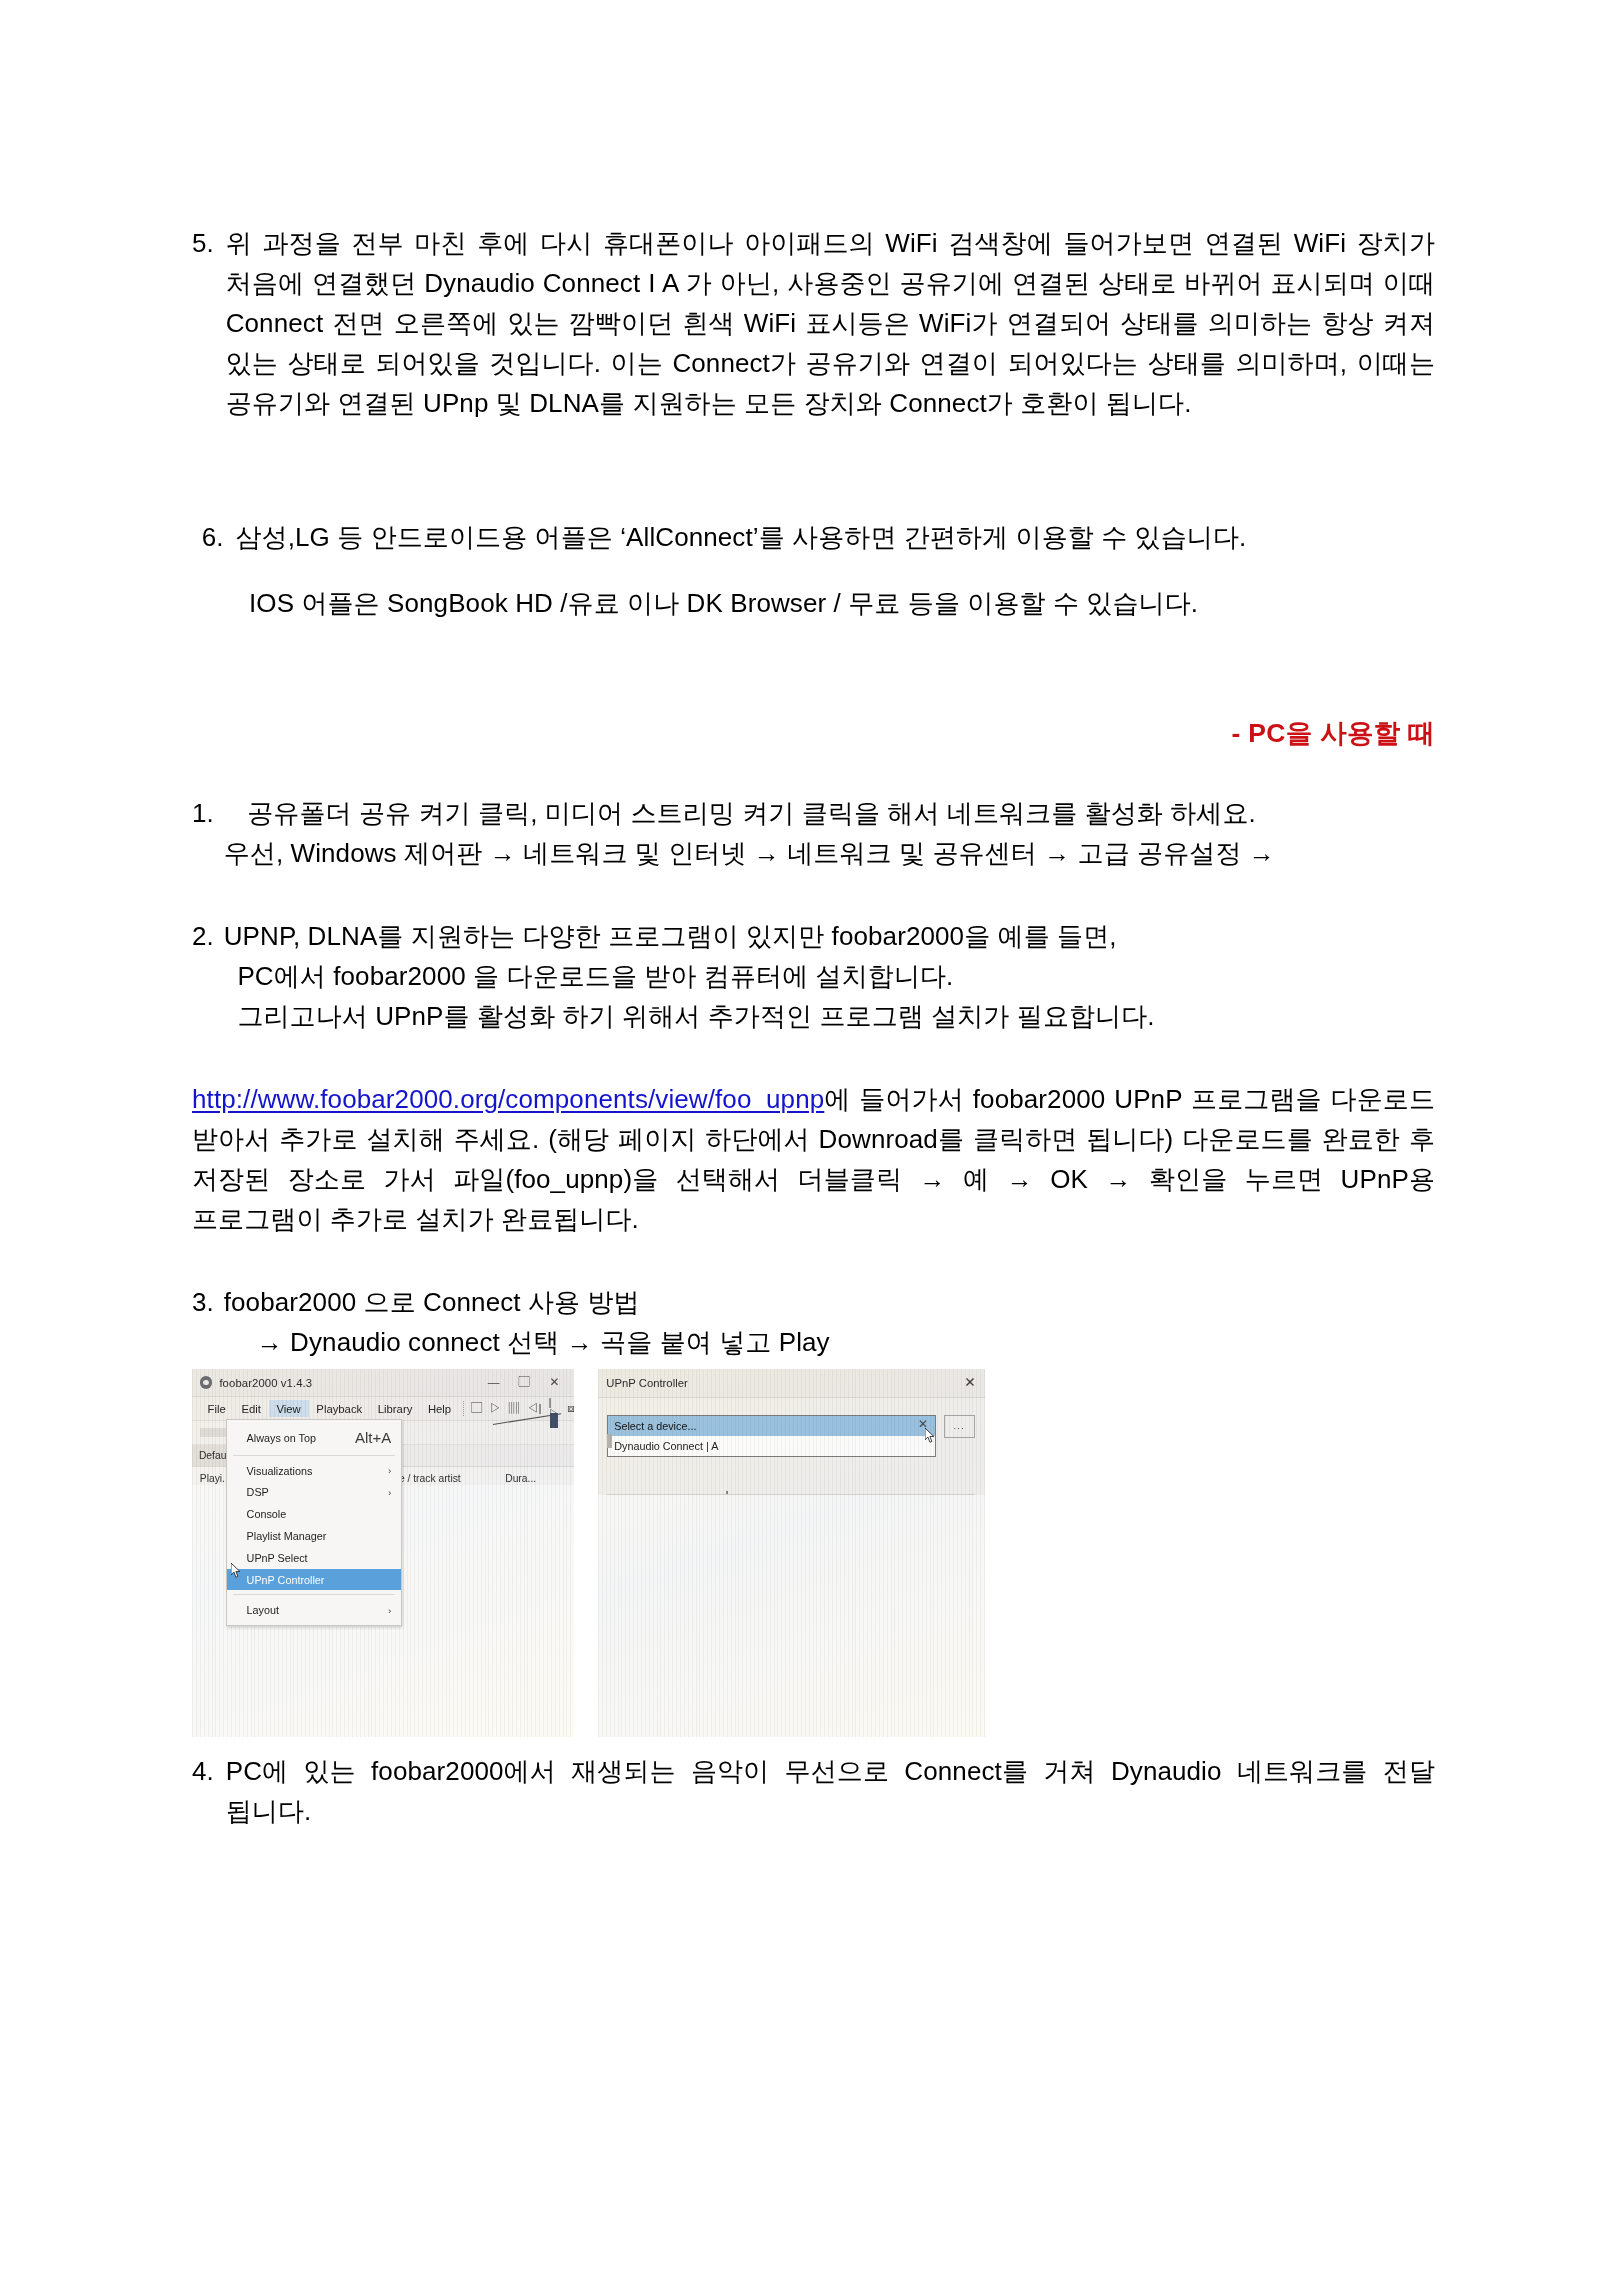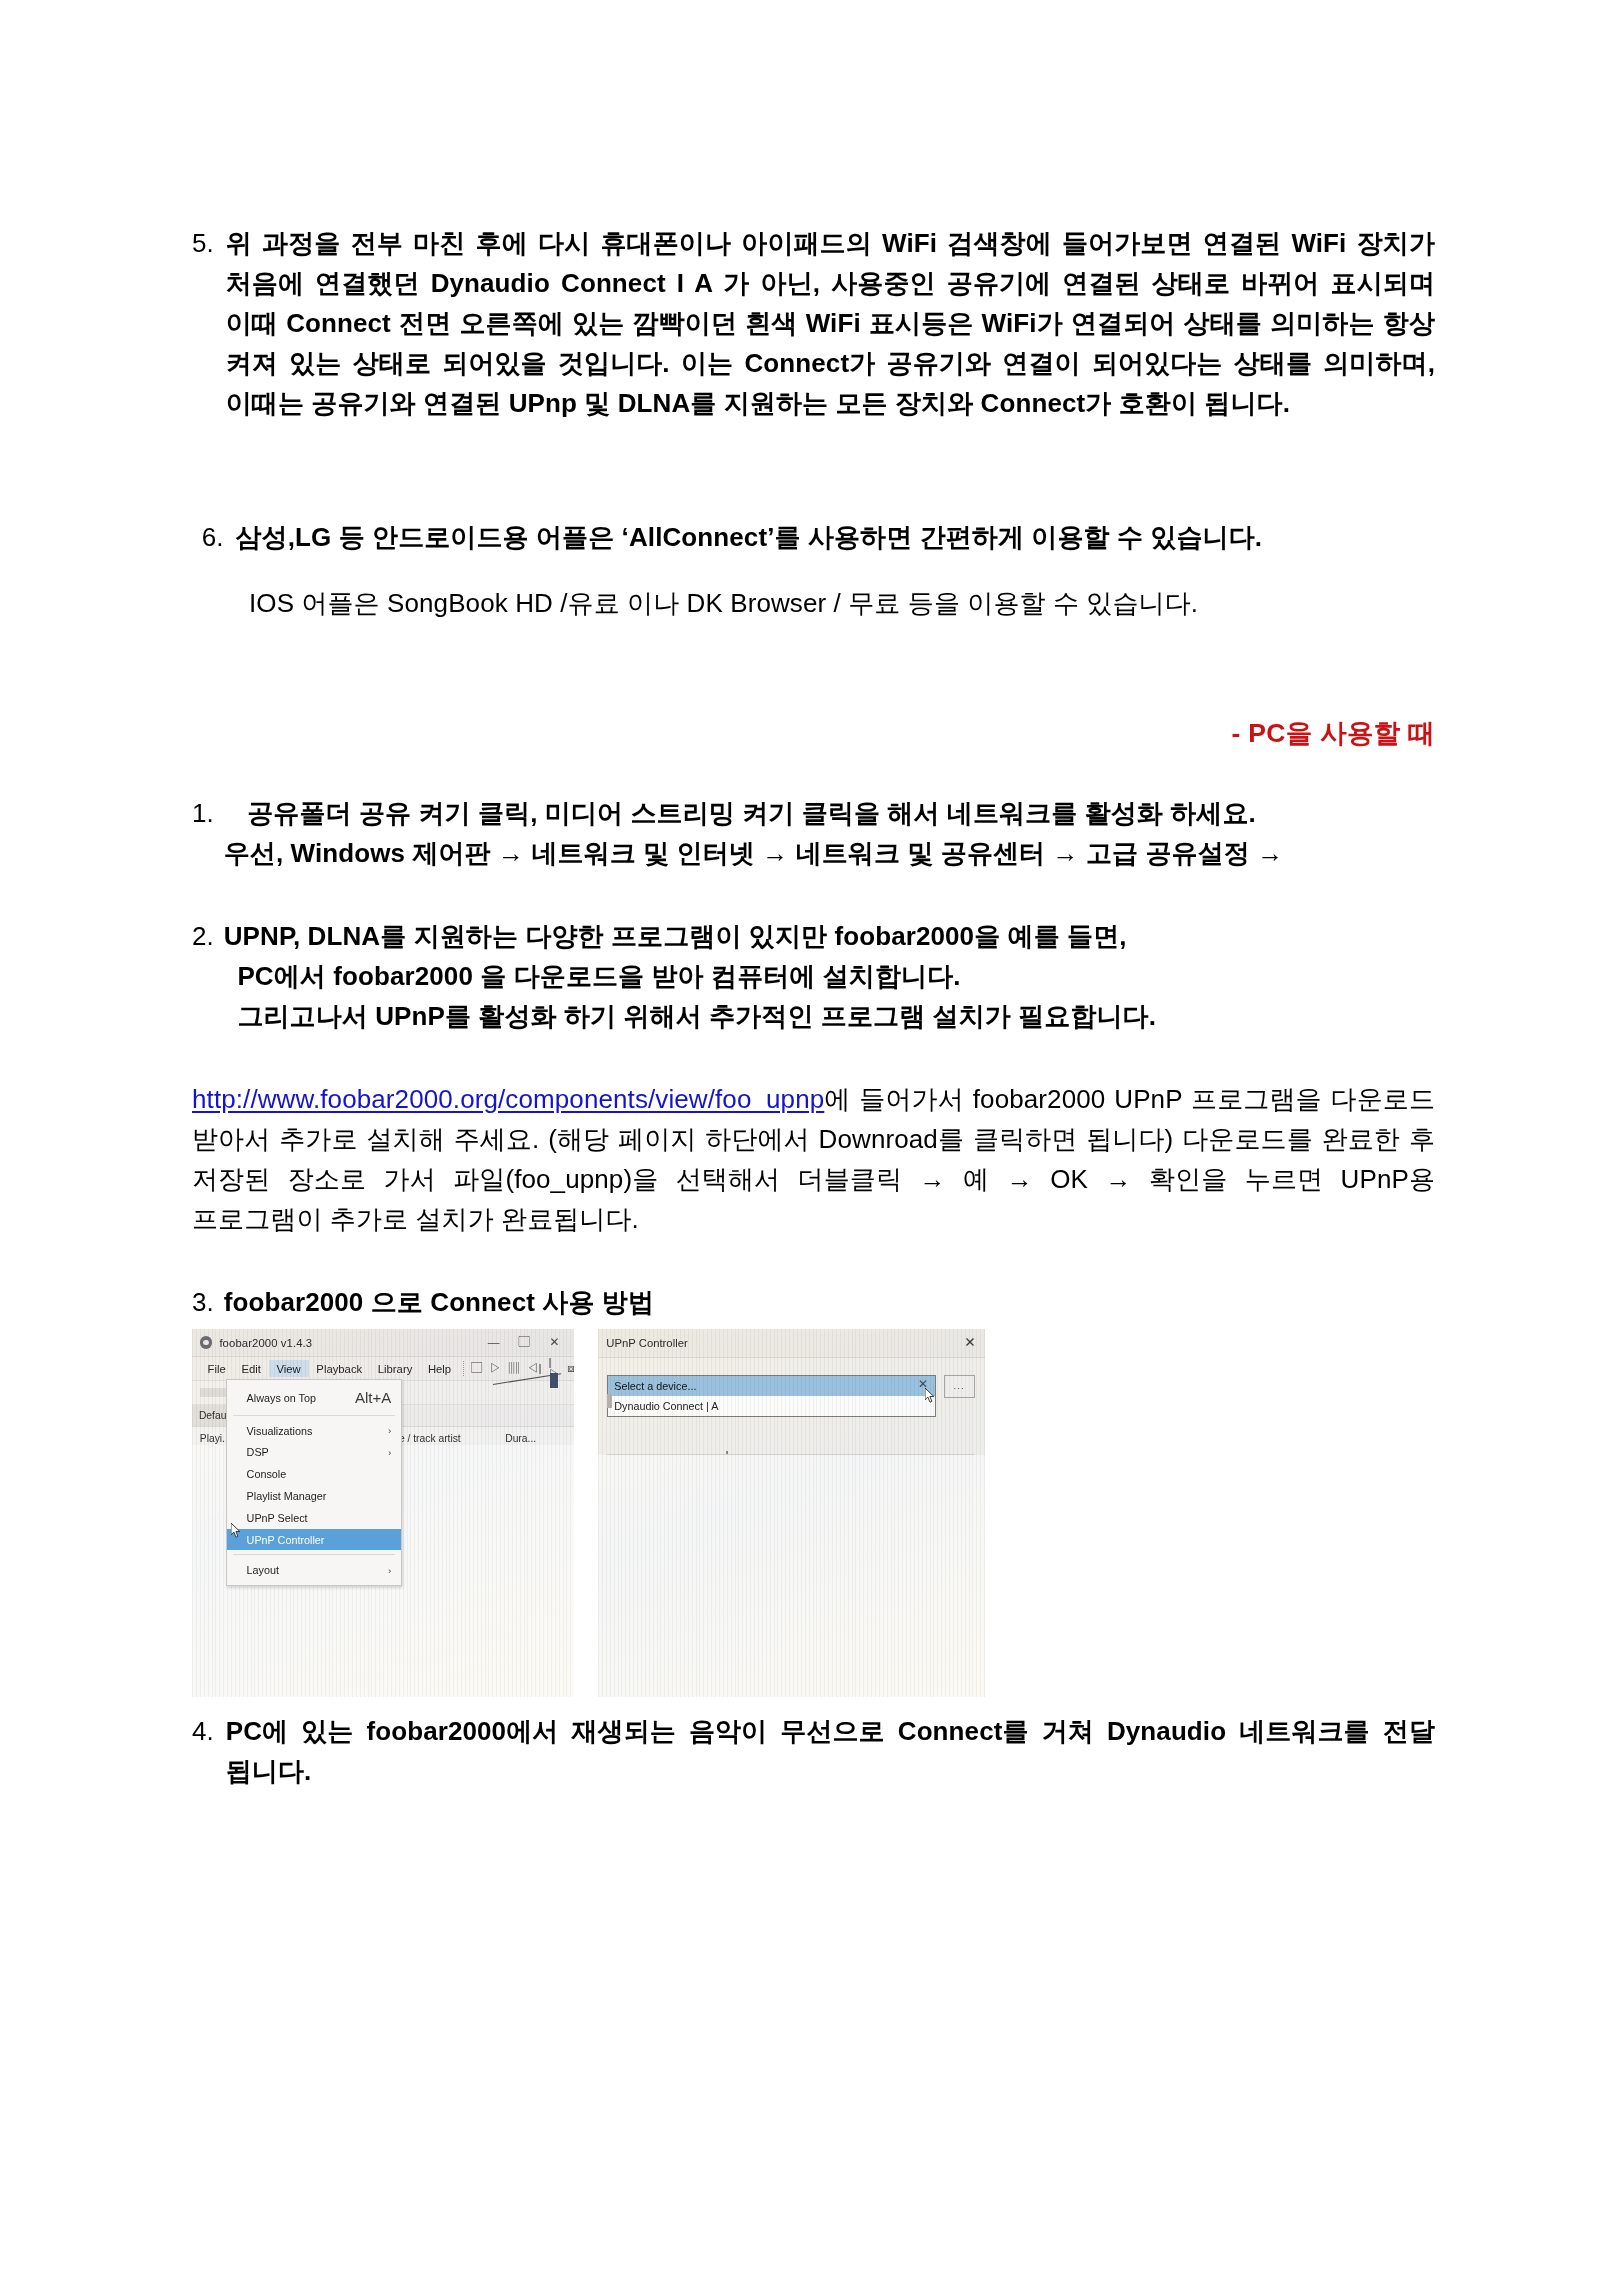--- a/index.html
+++ b/index.html
@@ -42,21 +42,20 @@
   .list-item {
     display: flex;
     align-items: flex-start;
   }
   .marker {
     flex: 0 0 auto;
     white-space: pre;
   }
   .body-text {
     flex: 1 1 auto;
-    font-weight: bold;
   }
 
   .gap-xs { height: 13.7px; }
   .gap-s  { height: 25.5px; }
   .gap-m  { height: 43px; }
   .gap-xl { height: 94px; }
 
   
   .section-heading {
     color: #cc1014;
@@ -469,20 +468,21 @@
     <div class="gap-m"></div>
 
     <div class="para"><a class="link" href="#">http://www.foobar2000.org/components/view/foo_upnp</a><span>에 들어가서 foobar2000 UPnP 프로그램을 다운로드 받아서 추가로 설치해 주세요. (해당 페이지 하단에서 Downroad를 클릭하면 됩니다) 다운로드를 완료한 후 저장된 장소로 가서 파일(foo_upnp)을 선택해서 더블클릭 → 예 → OK → 확인을 누르면 UPnP용 프로그램이 추가로 설치가 완료됩니다.</span></div>
 
     <div class="gap-m"></div>
 
     <div class="list-item">
       <span class="marker para">3.</span>
       <span class="body-text" style="padding-left:9.8px;">
         <div class="para nojust">foobar2000 으로 Connect 사용 방법</div>
+        <div class="para nojust" style="padding-left:33px;">→ Dynaudio connect 선택 → 곡을 붙여 넣고 Play</div>
       </span>
     </div>
 
     <div class="shots">
 
       <div class="shot shot-left">
 
         <div class="fb-titlebar">
           <span class="fb-appicon"></span>
           <span class="fb-title">foobar2000 v1.4.3</span>

